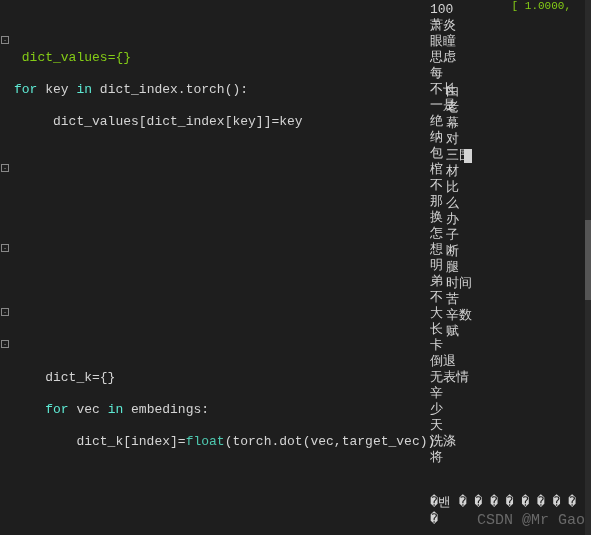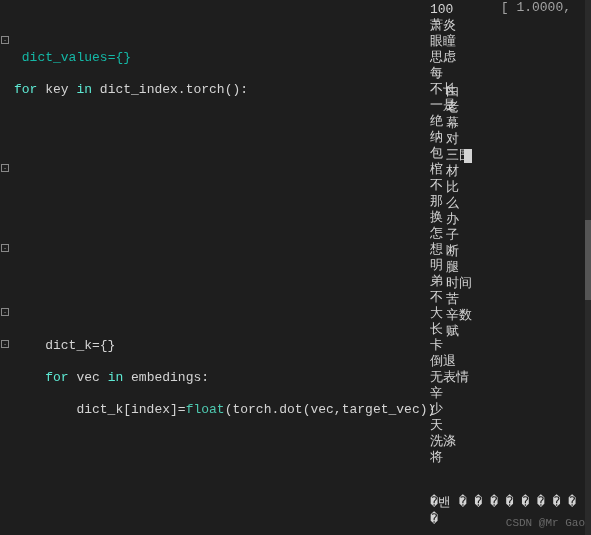--- a/index.html
+++ b/index.html
@@ -36,21 +36,21 @@
   .code {
     flex: 1;
     padding: 2px 0 2px 4px;
     white-space: pre;
     line-height: 16px;
     position: relative;
   }
   .kw-blue { color: #569cd6; }
   .kw-orange { color: #5eead4; }
   .num { color: #6fa8dc; }
-  .ident { color: #14b8a6; }
+  .ident { color: #84cc16; }
   .cyan { color: #4ec9b0; }
   .yellow { color: #dcdcaa; }
 
   .right-col1 {
     position: absolute;
     left: 430px;
     top: 2px;
     color: #d4d4d4;
     font-size: 13px;
     line-height: 16px;
@@ -68,36 +68,36 @@
     left: 462px;
     top: 148px;
     color: #d4d4d4;
     font-size: 13px;
     line-height: 16px;
   }
   .top-right {
     position: absolute;
     right: 20px;
     top: 0;
-    color: #a3a3a3;
-    font-size: 13px;
+    color: #84cc16;
+    font-size: 11px;
   }
   .done-row {
     position: absolute;
     left: 430px;
     bottom: 8px;
     color: #d4d4d4;
     font-size: 13px;
   }
   .watermark {
     position: absolute;
     right: 6px;
     bottom: 6px;
     color: #888;
-    font-size: 11px;
+    font-size: 15px;
     opacity: 0.7;
   }
   .vcursor {
     display: inline-block;
     width: 8px;
     height: 14px;
     background: #d4d4d4;
     margin-left: 2px;
     vertical-align: middle;
   }
@@ -126,20 +126,21 @@
     <div class="fold" style="top:164px">-</div>
     <div class="fold" style="top:244px">-</div>
     <div class="fold" style="top:308px">-</div>
     <div class="fold" style="top:340px">-</div>
   </div>
 
   <div class="code">
 <div class="line"></div>
 <div class="line"> <span class="ident">dict_values={}</span></div>
 <div class="line"><span class="kw-orange">for</span><span> key </span><span class="kw-orange">in</span><span> dict_index.torch():</span></div>
+<div class="line"><span>     dict_values[dict_index[key]]=key</span></div>
 <div class="line"></div>
 <div class="line"></div>
 <div class="line"></div>
 <div class="line"></div>
 <div class="line"></div>
 <div class="line"></div>
 <div class="line"></div>
 <div class="line"><span>    dict_k={}</span></div>
 <div class="line"><span class="kw-orange">    for</span><span> vec </span><span class="kw-orange">in</span><span> embedings:</span></div>
 <div class="line"><span>        dict_k[index]=</span><span class="cyan">float</span><span>(torch.dot(vec,target_vec))</span></div>

